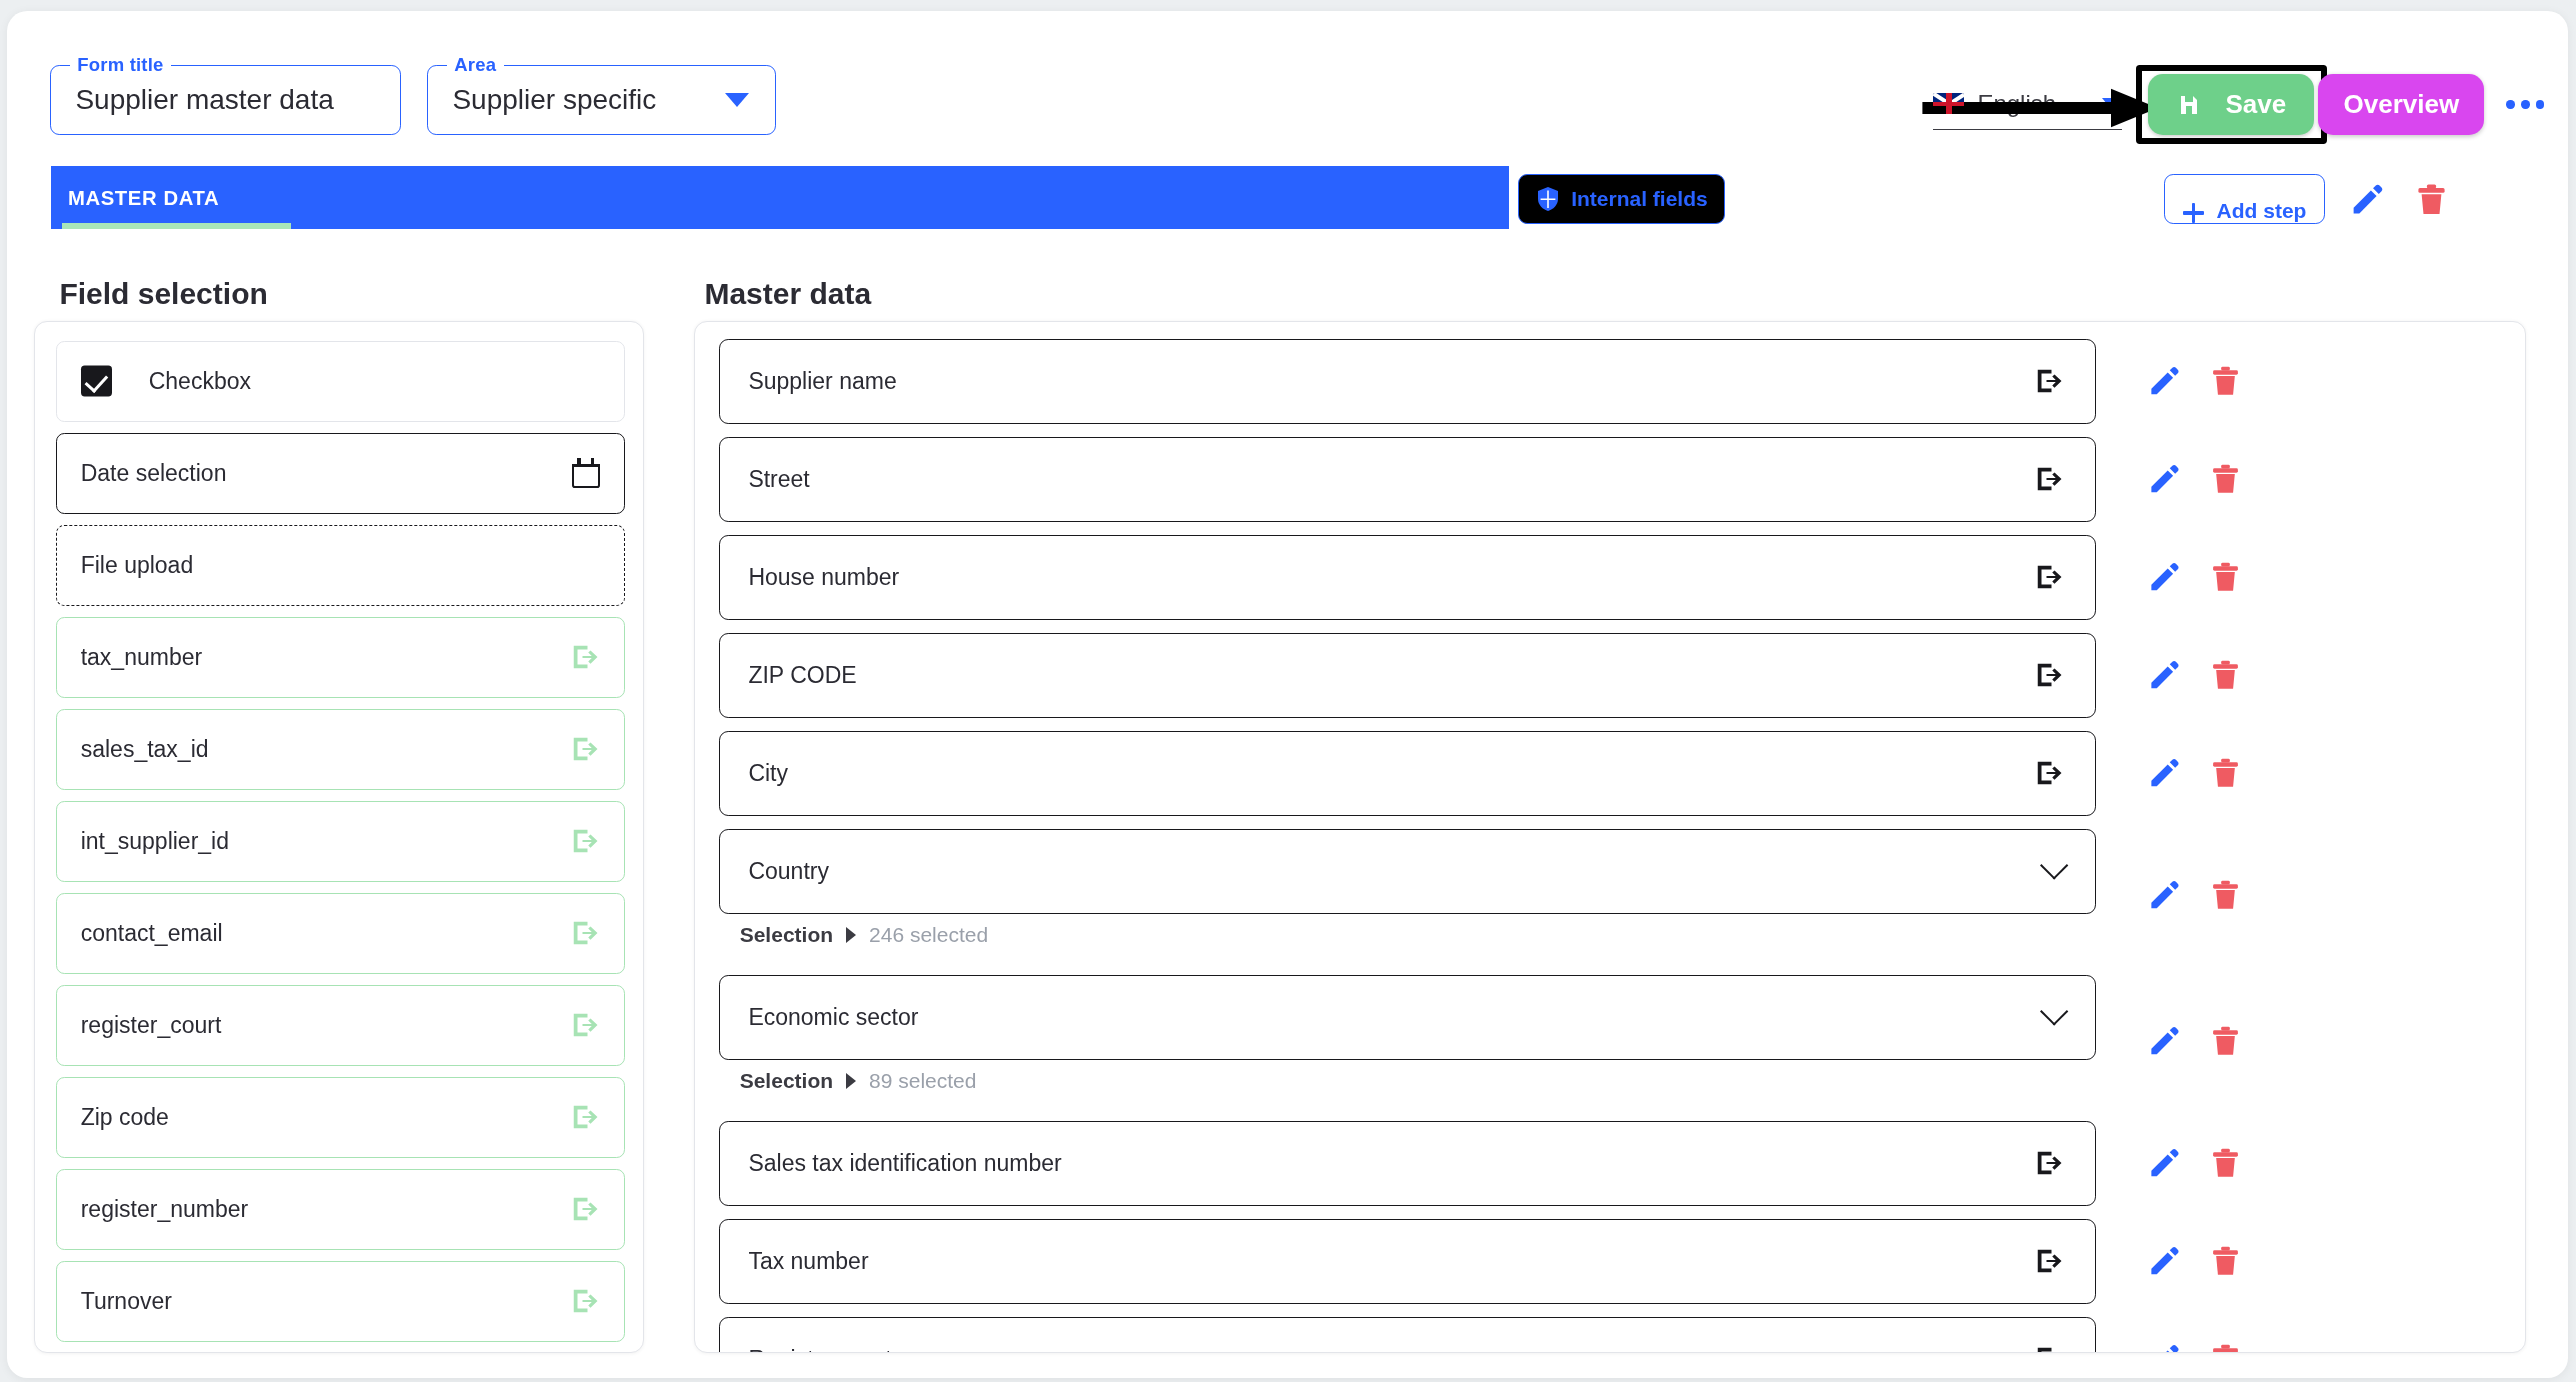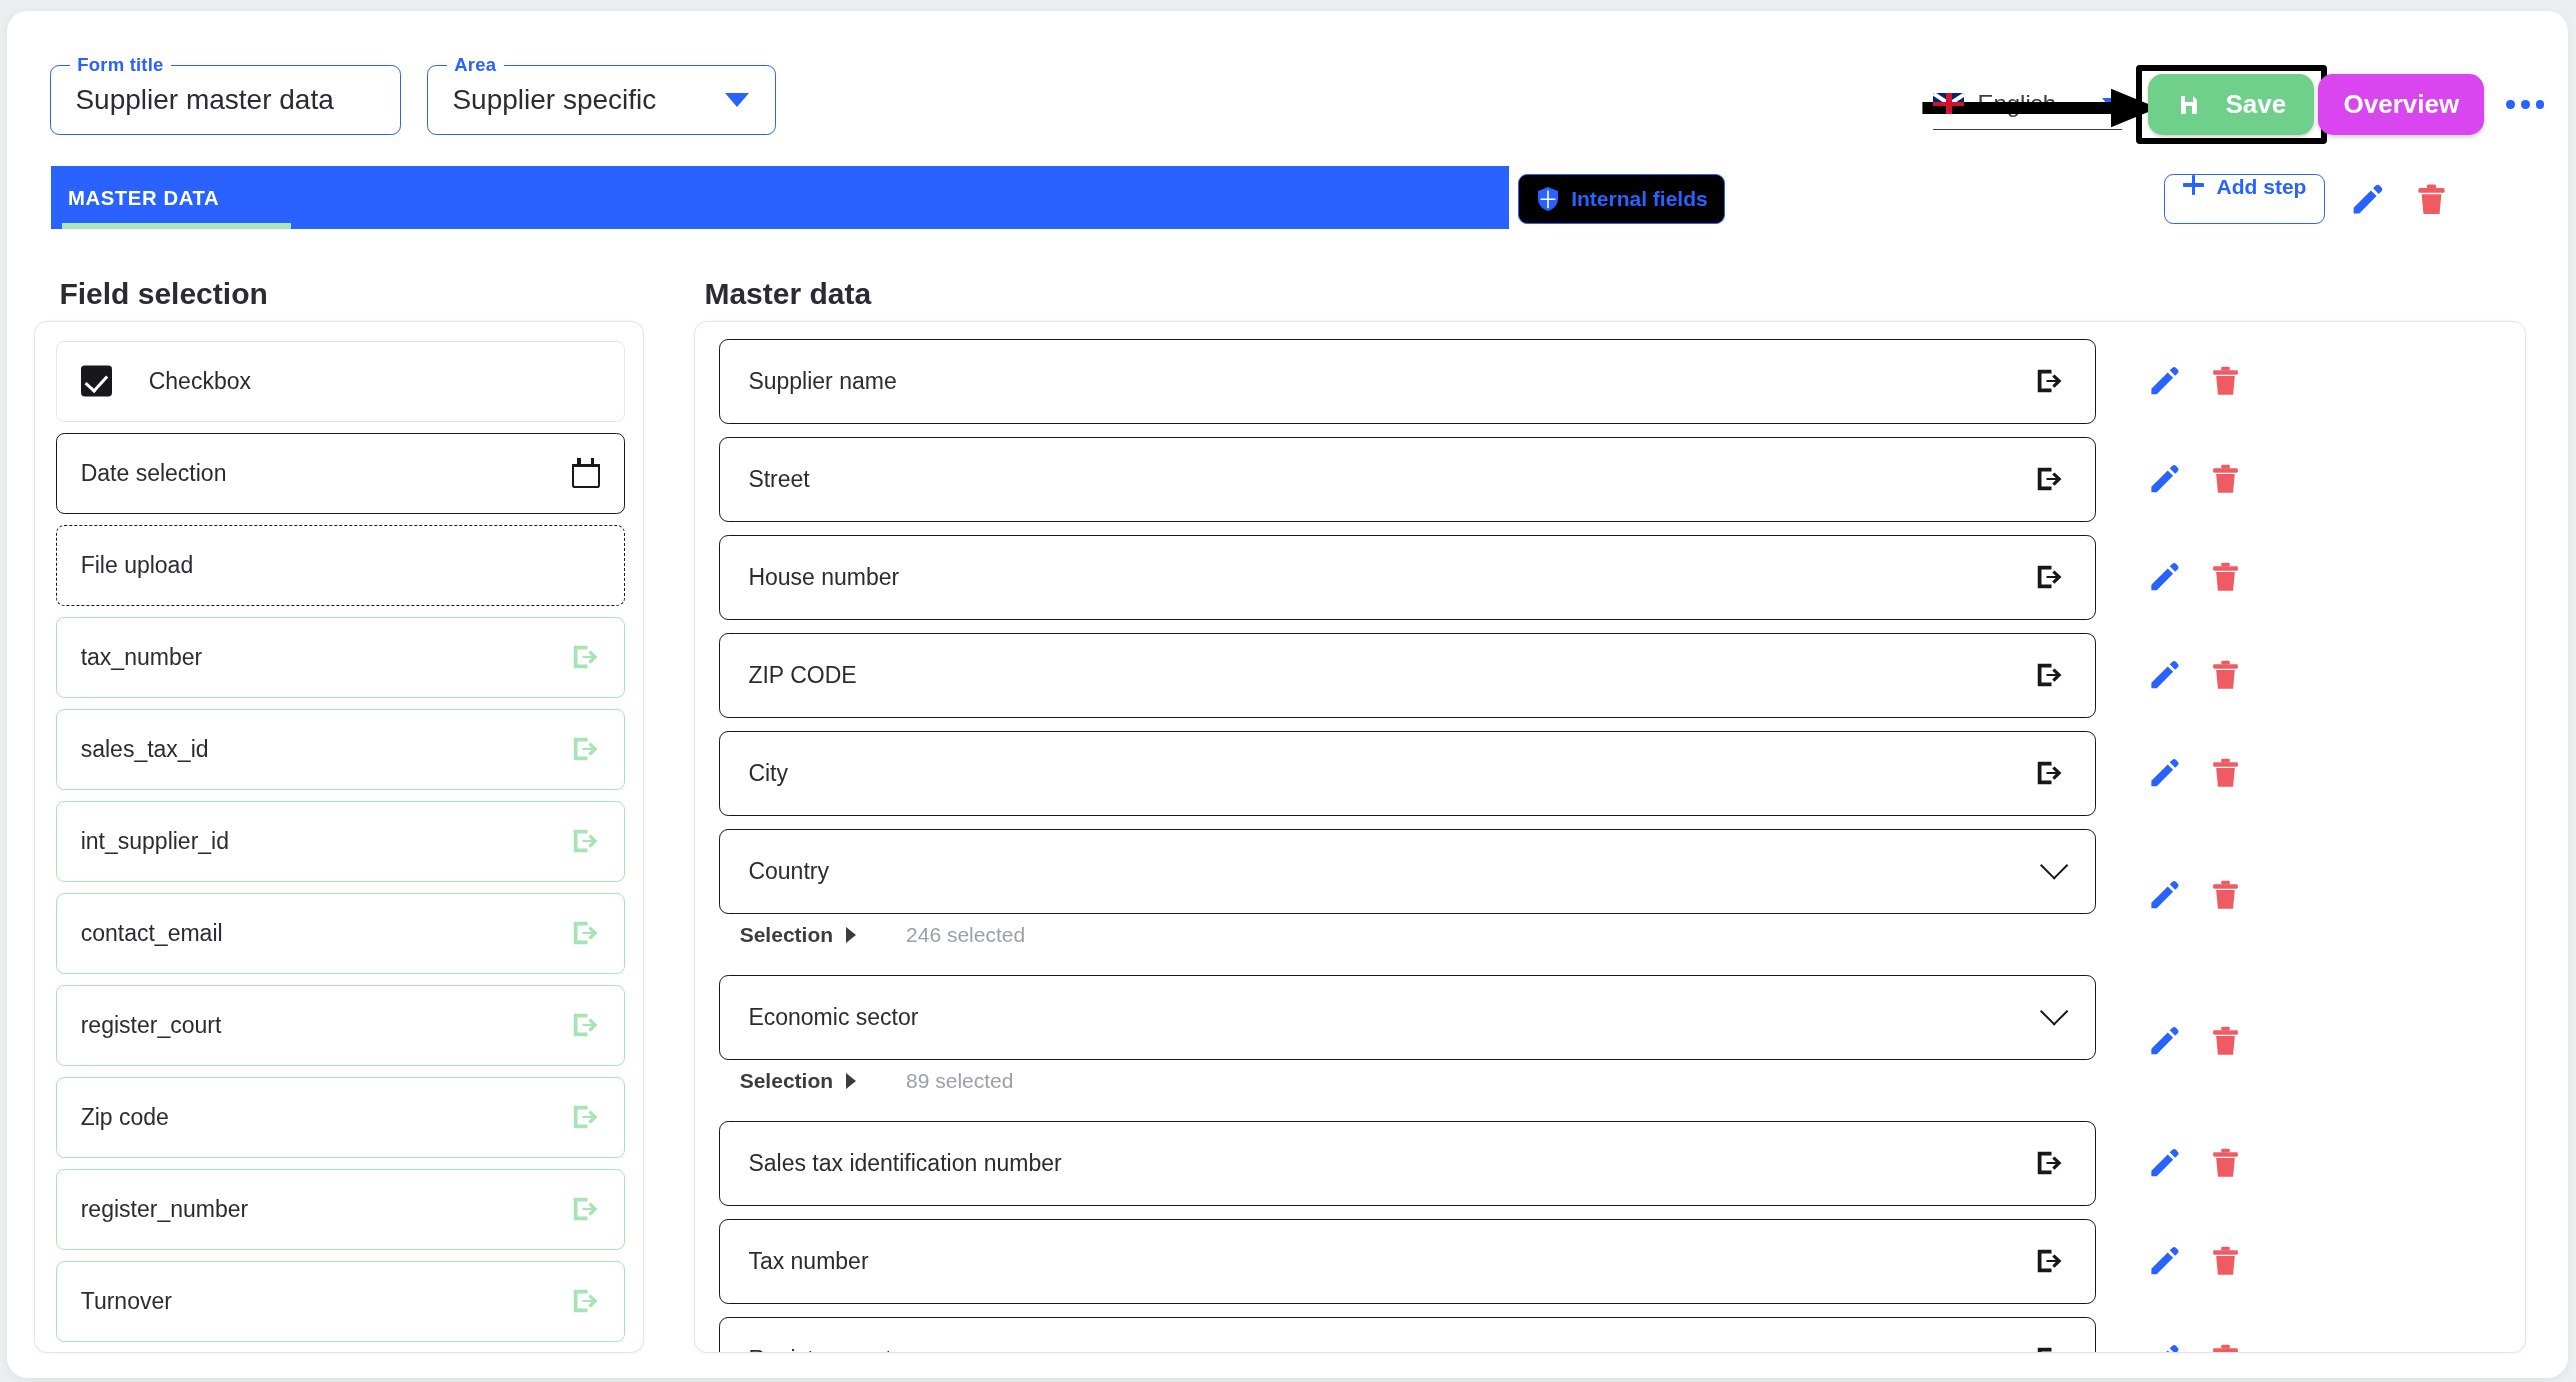--- a/index.html
+++ b/index.html
@@ -160,21 +160,21 @@
     cursor: pointer;
   }
   #internal-fields-button .lbl { color: #2962ff; font-size: 21px; font-weight: 700; }
 
   #add-step-button {
     position: absolute; left: 2157px; top: 163px;
     width: 161px; height: 50px;
     background: #fff;
     border: 1.8px solid #2962ff;
     border-radius: 9.2px;
-    display: flex; align-items: flex-start; justify-content: center; gap: 13px;
+    display: flex; align-items: flex-end; justify-content: center; gap: 13px;
     cursor: pointer;
     color: #2962ff; font-size: 21px; font-weight: 700;
   }
   .plus-icon { position: relative; width: 20.3px; height: 20.3px; flex: 0 0 auto; }
   .plus-icon::before, .plus-icon::after {
     content: ""; position: absolute; background: #2962ff; border-radius: 0.9px;
   }
   .plus-icon::before { left: 0; top: 8.3px; width: 20.3px; height: 3.7px; }
   .plus-icon::after  { top: 0; left: 8.3px; height: 20.3px; width: 3.7px; }
 
@@ -251,21 +251,21 @@
     position: absolute; left: 1428px; top: 50%;
     transform: translateY(-50%);
     display: flex; align-items: center; gap: 26px;
   }
   .md-actions .act { width: 35px; height: 35px; cursor: pointer; }
   .md-sub {
     display: flex; align-items: center; gap: 13px;
     padding: 9.2px 0 15px 20.3px;
   }
   .md-sub .sub-label { font-size: 21px; color: #3b3b42; font-weight: 700; }
-  .md-sub .sub-count { font-size: 21px; color: #9aa0aa; margin-left: 37px; }
+  .md-sub .sub-count { font-size: 21px; color: #9aa0aa; }
   .chev-right {
     width: 0; height: 0;
     border-top: 8.3px solid transparent;
     border-bottom: 8.3px solid transparent;
     border-left: 10.2px solid #3b3b42;
   }
   .chev-down {
     width: 20.3px; height: 20.3px; flex: 0 0 auto;
     border-right: 2.8px solid #18181c;
     border-bottom: 2.8px solid #18181c;

